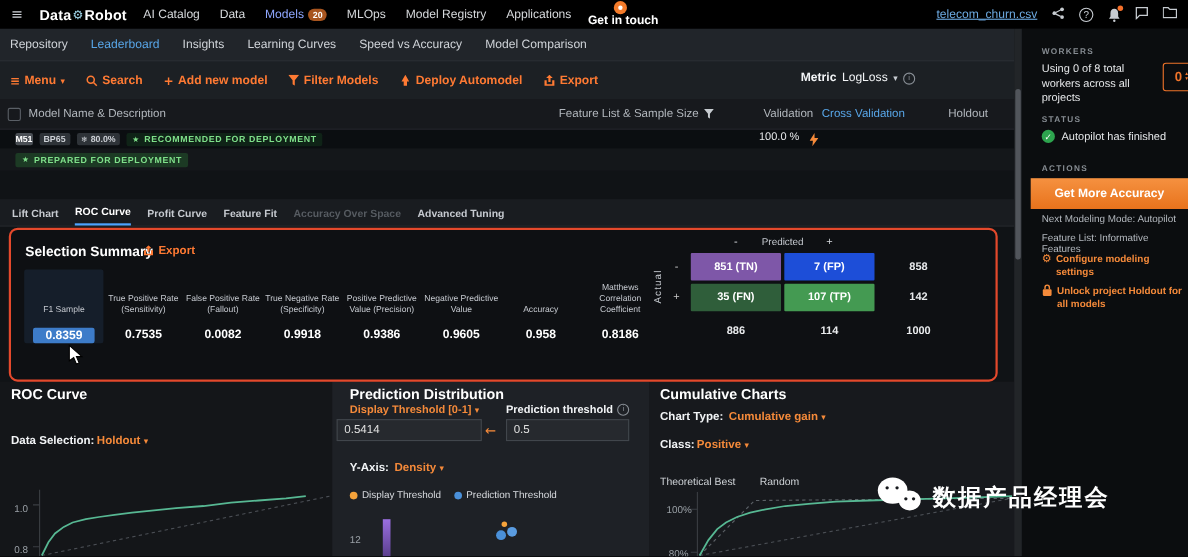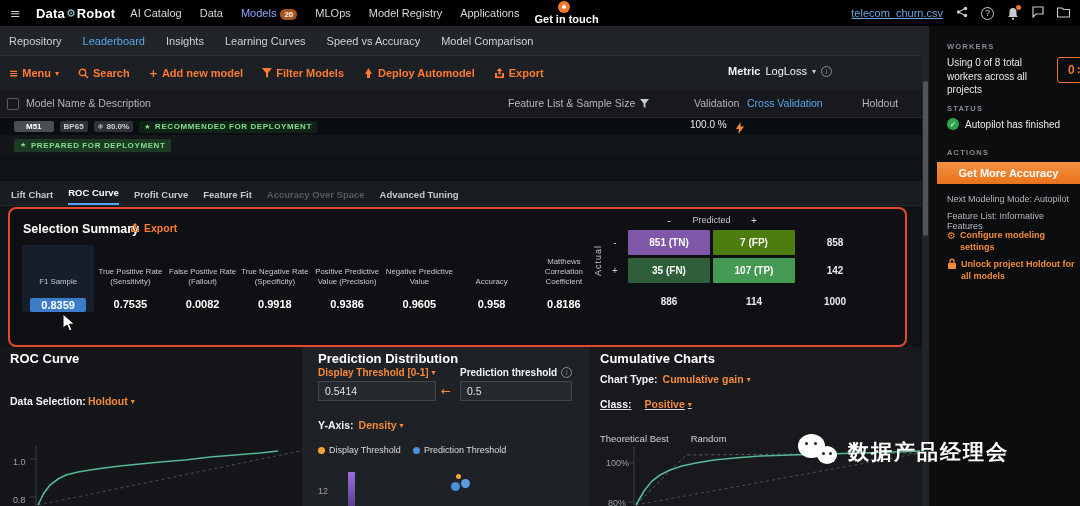--- a/index.html
+++ b/index.html
@@ -34,21 +34,21 @@
   .tool-item { display:inline-flex; align-items:center; gap:4px; color:#ff7a33; font-weight:bold; white-space:nowrap; }
   .metric-ctl { position:absolute; right:90px; top:9px; display:flex; align-items:center; gap:5px; font-size:11px; color:#f2f4f6; }
   .info-circle { display:inline-flex; width:11px; height:11px; border:1px solid #8a9097; border-radius:50%; color:#8a9097; font-size:7px; align-items:center; justify-content:center; font-style:normal; }
 
   
   .thead { position:absolute; left:0; top:90px; width:922px; height:28px; background:#17191d; border-bottom:1px solid #26292e; font-size:10.5px; color:#b2b7bd; }
   .checkbox { position:absolute; left:7px; top:8px; width:12px; height:12px; border:1px solid #5a5f66; border-radius:2px; }
 
   
   .modelrow { position:absolute; left:0; top:118px; width:922px; height:17px; background:#0b0e11; display:flex; align-items:center; gap:6px; padding-left:14px; }
-  .b-m { background:#4a4f55; color:#fff; font-size:8px; font-weight:bold; padding:1px 12px; border-radius:2px; }
+  .b-m { background:#4a4f55; color:#fff; font-size:8px; font-weight:bold; padding:1px 0; border-radius:2px; }
   .b-bp { background:#2e3338; color:#cfd3d8; font-size:8px; font-weight:bold; padding:1px 4px; border-radius:2px; }
   .b-pct { background:#2e3338; color:#cfd3d8; font-size:8px; font-weight:bold; padding:1px 4px; border-radius:2px; display:inline-flex; gap:3px; align-items:center; }
   .rec-badge { color:#7fe08a; background:rgba(46,160,67,.14); font-size:8px; font-weight:bold; letter-spacing:.6px; padding:1.5px 5px; border-radius:2px; display:inline-flex; gap:4px; align-items:center; }
   .preprow { position:absolute; left:0; top:135px; width:922px; height:20px; background:#14171a; display:flex; align-items:center; padding-left:14px; }
   .prep-badge { color:#7fe08a; background:#1c3a24; font-size:8px; font-weight:bold; letter-spacing:.6px; padding:2px 6px; border-radius:2px; display:inline-flex; gap:4px; align-items:center; }
 
   
   .tabs { position:absolute; left:0; top:155px; width:922px; height:26px; background:#24282e; display:flex; align-items:flex-end; gap:17px; padding:0 11px; font-size:11px; color:#cfd3d8; }
   .tabs span { padding-bottom:6px; }
   .tab-active { color:#4da3ff; border-bottom:2px solid #4da3ff; }
@@ -74,21 +74,21 @@
   .cm-pred .cp-minus { position:absolute; left:0; width:82px; text-align:center; }
   .cm-pred .cp-plus { position:absolute; right:0; width:82px; text-align:center; }
   .cm-pred .cp-label { position:absolute; left:0; right:0; text-align:center; font-size:9px; color:#c6cad0; }
   .cm-main { display:flex; }
   .cm-actual { width:14px; display:flex; align-items:center; justify-content:center; }
   .cm-actual span { writing-mode:vertical-rl; transform:rotate(180deg); font-size:9px; color:#c6cad0; letter-spacing:1px; margin-top:-26px; }
   .cm-row { display:flex; gap:3px; margin-bottom:3px; }
   .cm-sign { width:20px; display:flex; align-items:center; justify-content:center; color:#c8c8c8; }
   .cm-cell { width:82px; height:25px; display:flex; align-items:center; justify-content:center; font-weight:bold; color:#fff; border-radius:1px; }
   .cm-total { width:74px; height:25px; display:flex; align-items:center; justify-content:center; font-weight:bold; color:#e8eaec; }
-  .c-tn { background:#7e57a8; } .c-fp { background:#4d7c0f; }
+  .c-tn { background:#7e57a8; } .c-fp { background:#1d4ed8; }
   .c-fn { background:#2f5e3a; } .c-tp { background:#449a52; }
   .cm-row-tot { margin-top:6px; }
 
   
   .bpanel { position:absolute; top:347px; bottom:0; }
   .p-roc { left:0; width:302px; background:#141619; }
   .p-pred { left:302px; width:288px; background:#1e2126; }
   .p-cum { left:590px; width:332px; background:#17191d; }
   .bp-title { position:absolute; left:10px; top:4px; font-size:13px; font-weight:bold; color:#fff; }
   .lbl-b { font-weight:bold; color:#f2f4f6; font-size:10.5px; }
@@ -100,21 +100,21 @@
   
   .vscroll { position:absolute; left:922px; top:26px; bottom:0; width:7px; background:#222528; }
   .vthumb { position:absolute; left:1px; width:5px; top:55px; height:155px; background:#51555b; border-radius:3px; }
 
   
   .sidebar { position:absolute; left:929px; right:0; top:26px; bottom:0; background:#0b0d0f; font-size:10px; }
   .side-label { position:absolute; left:18px; font-size:7.5px; letter-spacing:1.2px; color:#878d93; font-weight:bold; }
   .workers-box { position:absolute; left:128px; top:31px; width:34px; height:26px; border:1px solid #f0742a; border-radius:3px; color:#f0742a; font-weight:bold; font-size:12px; display:flex; align-items:center; justify-content:center; gap:3px; }
   .workers-box .steps { display:flex; flex-direction:column; font-size:5px; line-height:1; color:#f0742a; }
   .check-circle { width:12px; height:12px; background:#2da44e; border-radius:50%; color:#fff; font-size:8px; display:inline-flex; align-items:center; justify-content:center; }
-  .gma-btn { position:absolute; left:8px; right:0; top:136px; height:22px; background:linear-gradient(#f59140,#e8731c); color:#fff; font-weight:bold; font-size:11px; display:flex; align-items:center; justify-content:center; border:none; }
+  .gma-btn { position:absolute; left:8px; right:0; top:136px; height:28px; background:linear-gradient(#f59140,#e8731c); color:#fff; font-weight:bold; font-size:11px; display:flex; align-items:center; justify-content:center; border:none; }
   .side-dim { position:absolute; left:18px; font-size:9px; color:#b4b9bf; }
   .side-orange { position:absolute; left:18px; color:#f58a3a; font-size:9px; font-weight:bold; display:flex; gap:4px; align-items:flex-start; width:132px; line-height:1.35; }
 
   
   .watermark { position:absolute; left:798px; top:434px; display:flex; align-items:center; gap:8px; z-index:60; }
   .wc-icon { position:relative; width:42px; height:36px; }
   .wc-big { position:absolute; left:0; top:0; width:27px; height:24px; background:#fff; border-radius:50%; }
   .wc-small { position:absolute; left:19px; top:12px; width:20px; height:18px; background:#fff; border-radius:50%; }
   .wc-eye { position:absolute; width:3px; height:3px; background:#17191d; border-radius:50%; }
   .wm-text { font-size:21px; font-weight:bold; color:#fff; letter-spacing:2px; font-family:"DejaVu Sans","Liberation Sans",sans-serif; }
@@ -371,21 +371,21 @@
   <section class="bpanel p-pred">
     <span class="bp-title" style="left:16px;">Prediction Distribution</span>
     <span class="abs orange-dd" style="left:16px;top:20px;font-size:10px;justify-content:center;">
         <span>Display Threshold [0-1]</span>
         <span class="glyph" style="font-size:8px;">▾</span>
       </span>
     <span class="abs flex" style="left:158px;top:20px;gap:4px;">
         <span class="lbl-b" style="font-size:10px;">Prediction threshold</span>
         <span class="info-circle">i</span>
       </span>
-    <input class="tinput" style="left: 16px; top: 34px; width: 118px;" value="0.5414">
+    <input class="tinput" style="left: 4px; top: 34px; width: 132px;" value="0.5414">
     <span class="abs glyph" style="left:139px;top:37px;color:#f58a3a;font-size:12px;">←</span>
     <input class="tinput" style="left: 158px; top: 34px; width: 112px;" value="0.5">
     <span class="abs flex" style="left:16px;top:72px;gap:5px;">
         <span class="lbl-b">Y-Axis:</span>
         <span class="orange-dd">
           <span>Density</span>
           <span class="glyph" style="font-size:8px;">▾</span>
         </span>
       </span>
     <span class="abs flex" style="left:16px;top:98px;gap:12px;font-size:9px;color:#d9dce0;">
@@ -407,21 +407,21 @@
 
   <section class="bpanel p-cum">
     <span class="bp-title">Cumulative Charts</span>
     <span class="abs flex" style="left:10px;top:26px;gap:5px;">
         <span class="lbl-b">Chart Type:</span>
         <span class="orange-dd">
           <span>Cumulative gain</span>
           <span class="glyph" style="font-size:8px;">▾</span>
         </span>
       </span>
-    <span class="abs flex" style="left:10px;top:51px;gap:13px;text-decoration:underline;">
+    <span class="abs flex" style="left:10px;top:51px;gap:2px;">
         <span class="lbl-b">Class:</span>
         <span class="orange-dd">
           <span>Positive</span>
           <span class="glyph" style="font-size:8px;">▾</span>
         </span>
       </span>
     <span class="abs flex" style="left:10px;top:86px;gap:22px;font-size:9.5px;color:#cfd3d7;">
       <span>Theoretical Best</span>
       <span>Random</span>
     </span>

